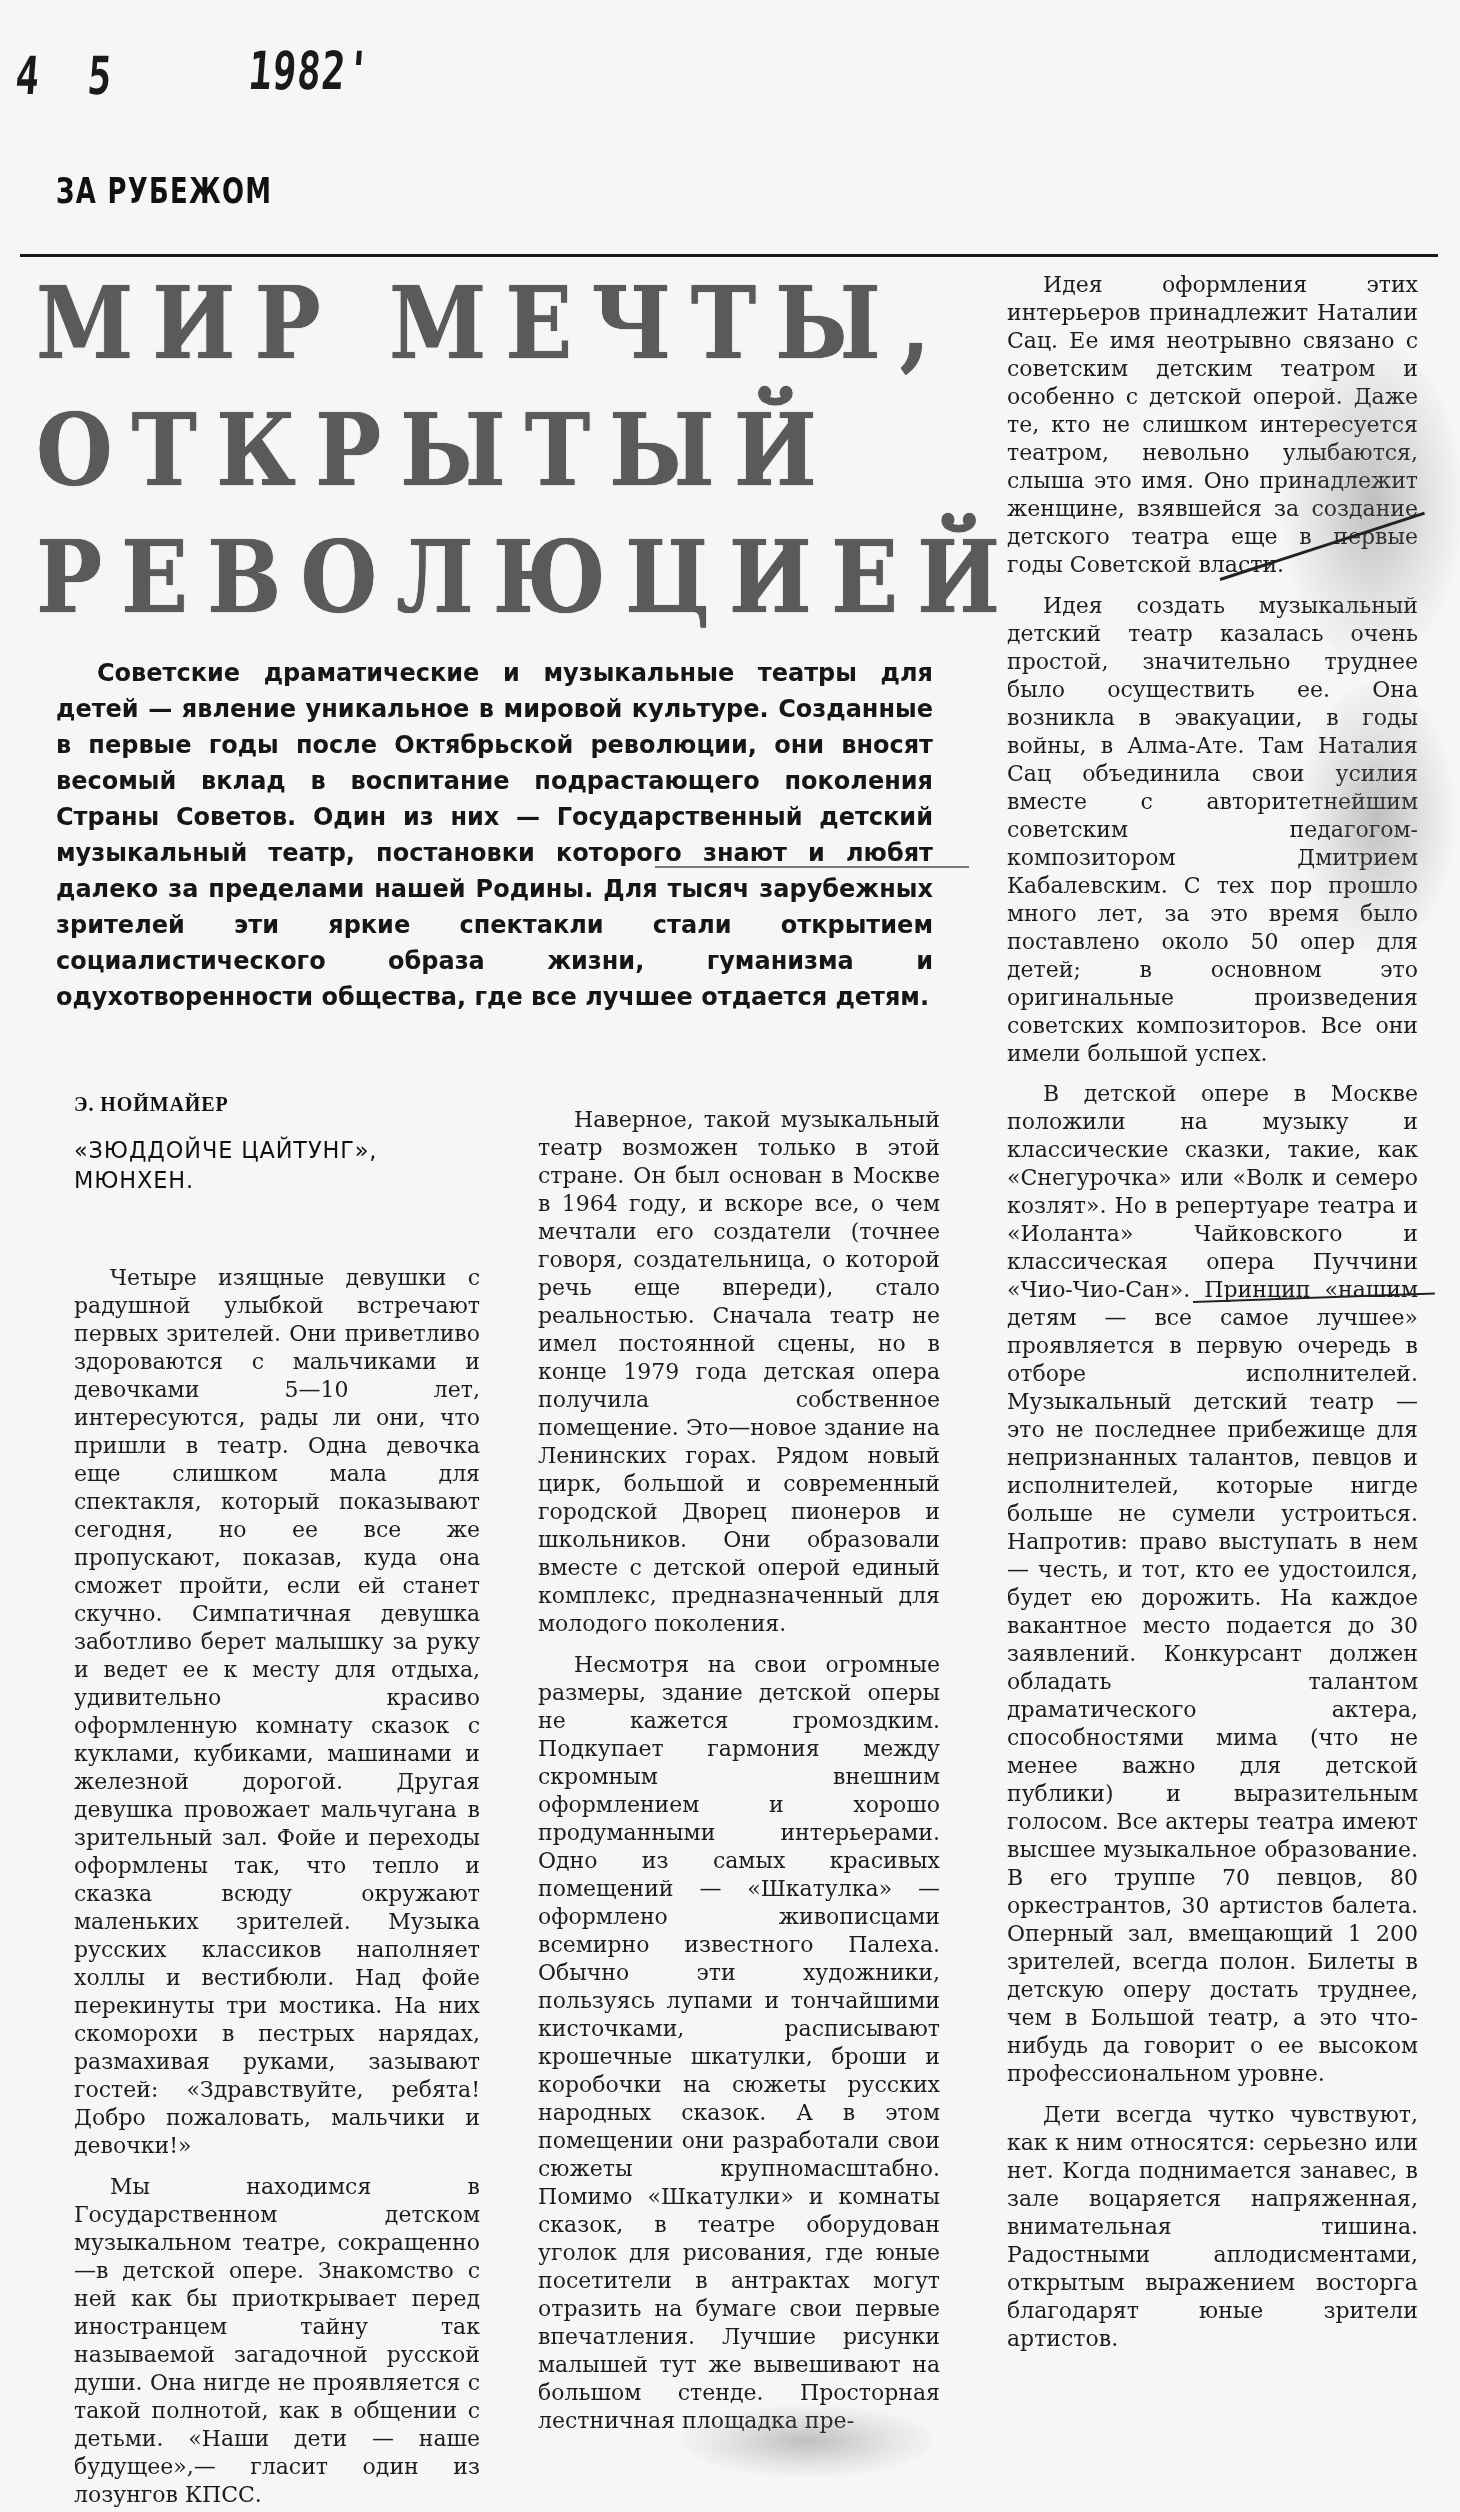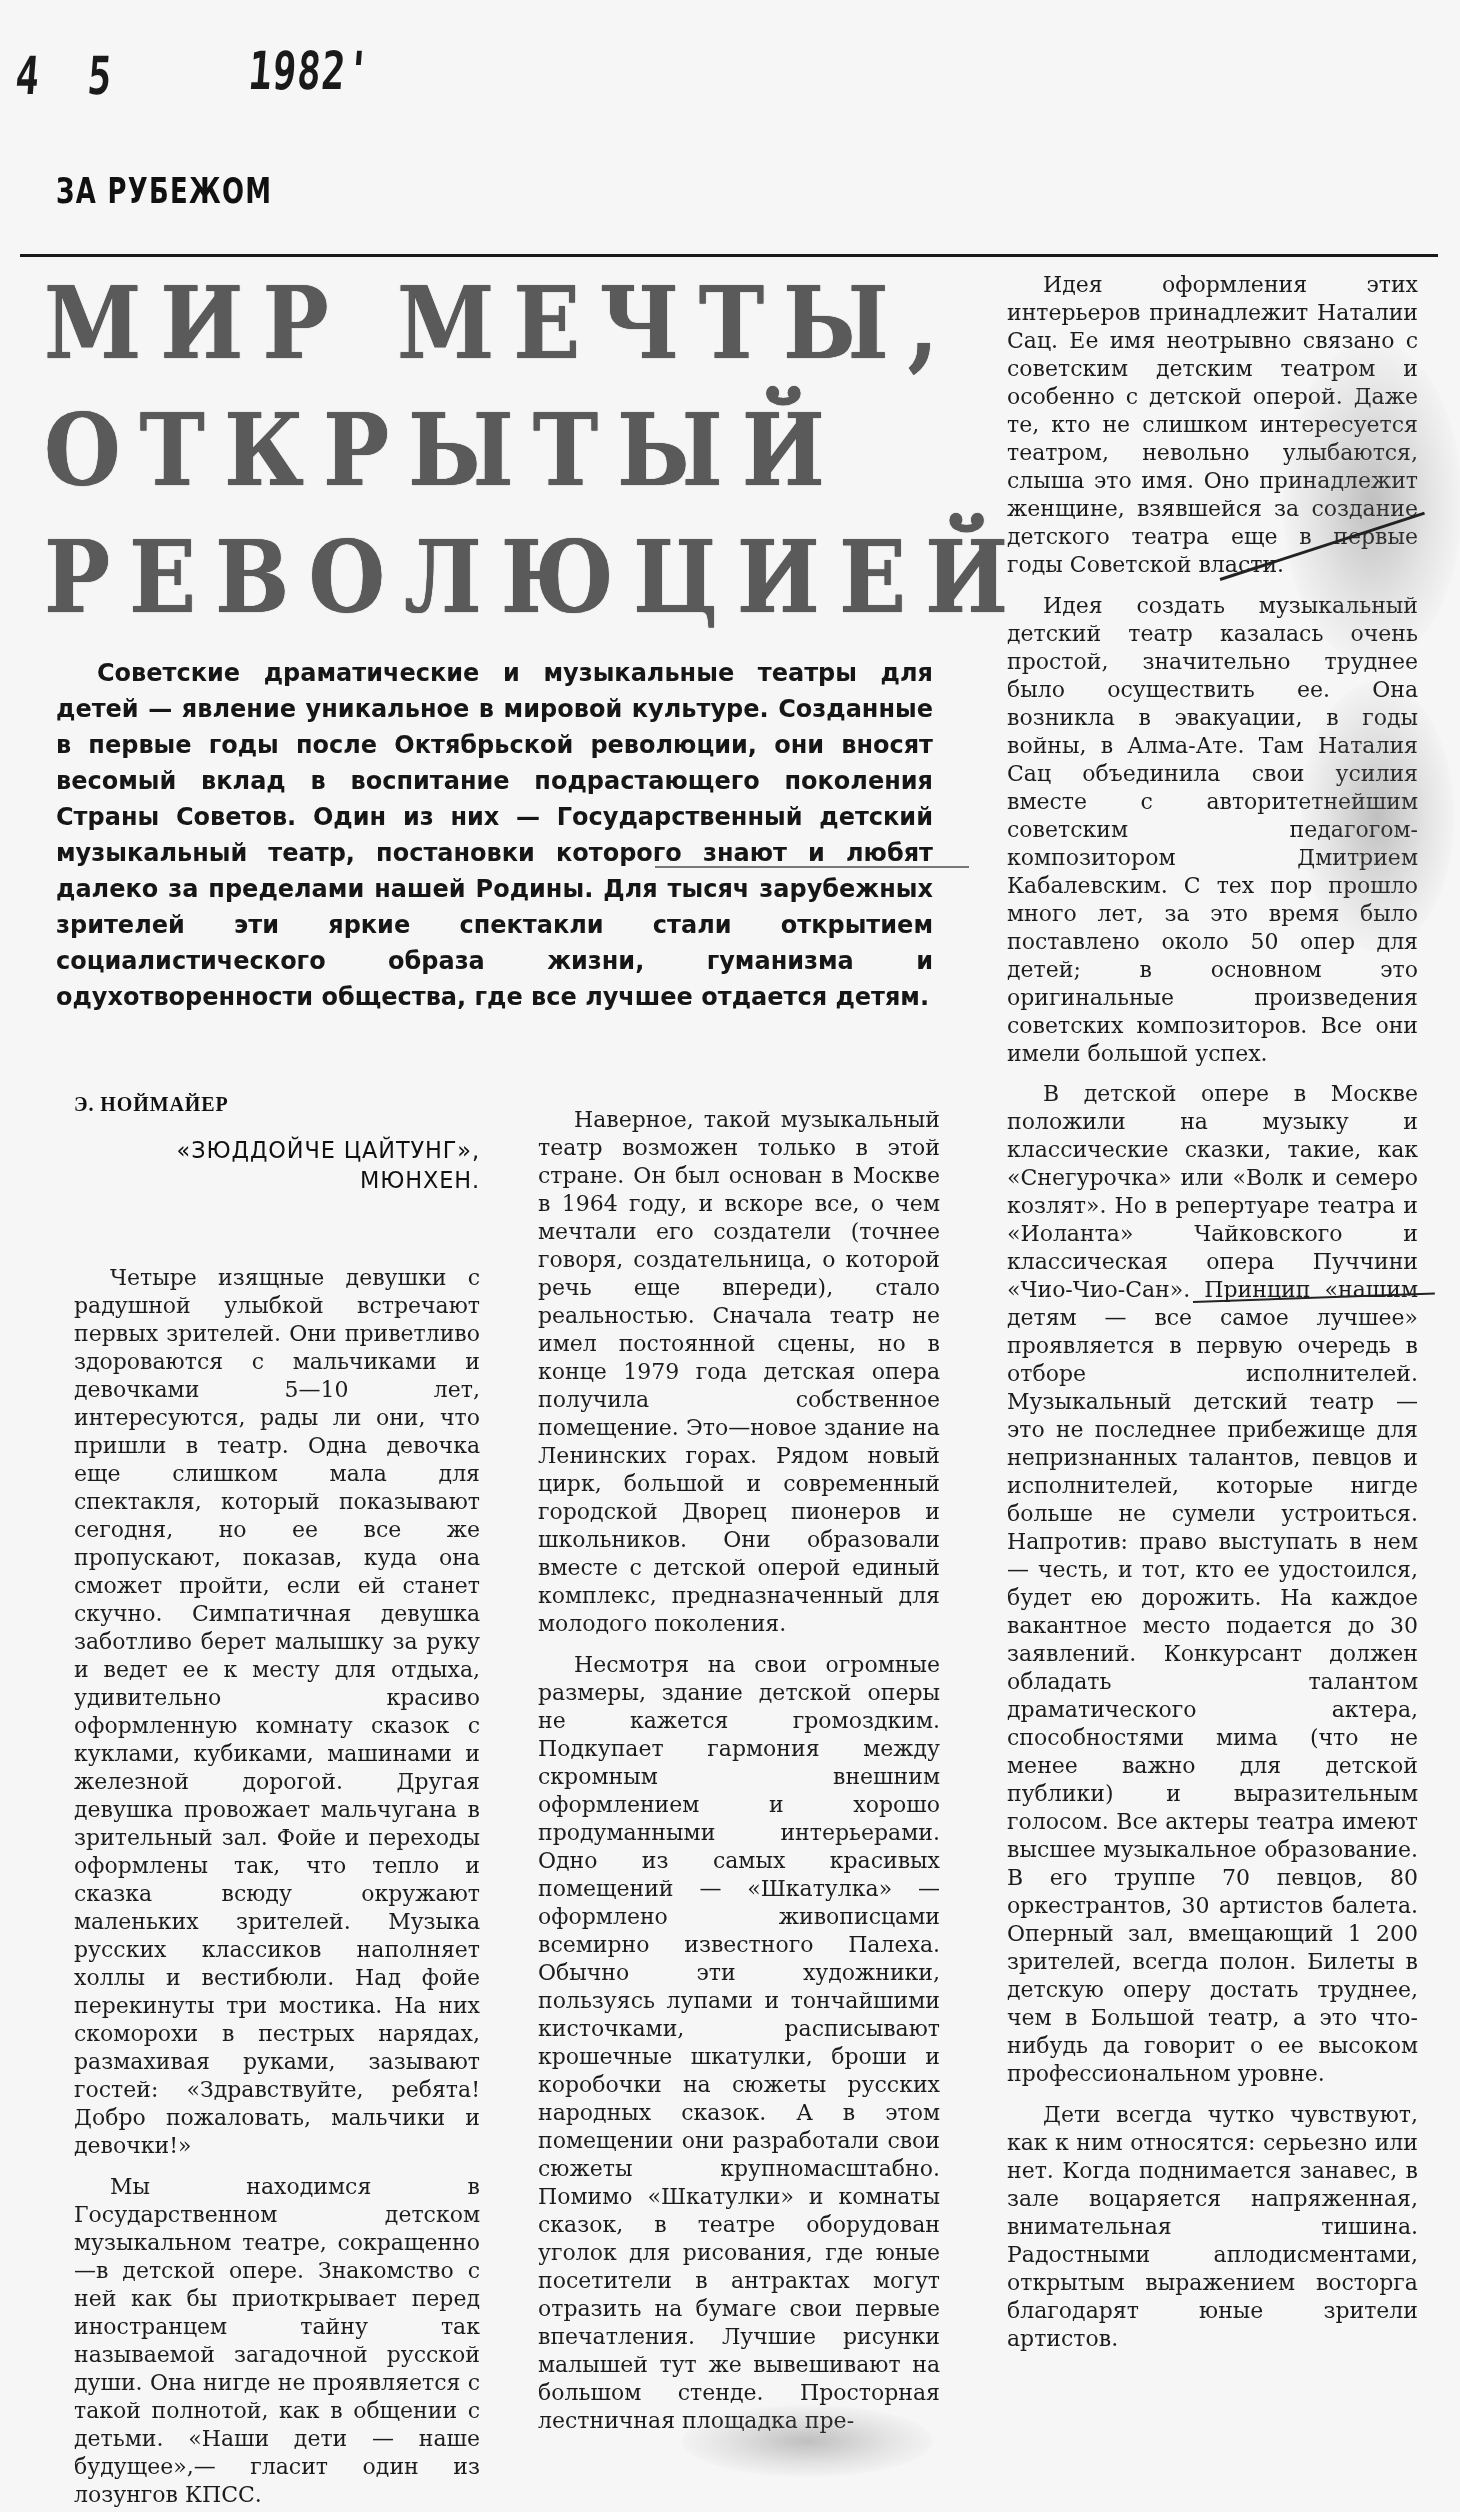--- a/index.html
+++ b/index.html
@@ -29,21 +29,21 @@
     transform: scaleX(0.72);
     transform-origin: left top;
     letter-spacing: 1.8px;
   }
   .rule {
     position: absolute; height: 3.6px; background: #1a1a1a;
   }
   #top-rule { left: 20px; top: 254px; width: 1418px; height: 2.7px; }
 
   #headline {
-    position: absolute; left: 44px; top: 260px; width: 906px;
+    position: absolute; left: 36px; top: 260px; width: 906px;
   }
   .headline-line {
     display: block;
     font-family: "DejaVu Serif", serif;
     font-weight: 900;
     font-size: 100px;
     line-height: 127px;
     color: #5a5a5a;
     letter-spacing: 21.5px;
     transform: scaleX(0.88);
@@ -78,21 +78,21 @@
 
   #byline {
     position: absolute; left: 74px; top: 1093px;
     font-family: Liberation Serif, serif;
     font-weight: bold; font-size: 20px; letter-spacing: 0.9px;
   }
   #source {
     position: absolute; left: 74px; top: 1135px; width: 406px;
     font-family: "DejaVu Sans", sans-serif;
     font-size: 22.4px; line-height: 30px;
-    text-align: right; letter-spacing: 0.9px;
+    letter-spacing: 0.9px;
   }
 
   .smudge {
     position: absolute; border-radius: 50%;
     background: radial-gradient(ellipse at center, rgba(90,90,90,0.35) 0%, rgba(120,120,120,0.15) 45%, rgba(246,246,246,0) 75%);
     pointer-events: none;
   }
   .strike {
     position: absolute; height: 2.7px; background: #222; transform-origin: left center;
   }

